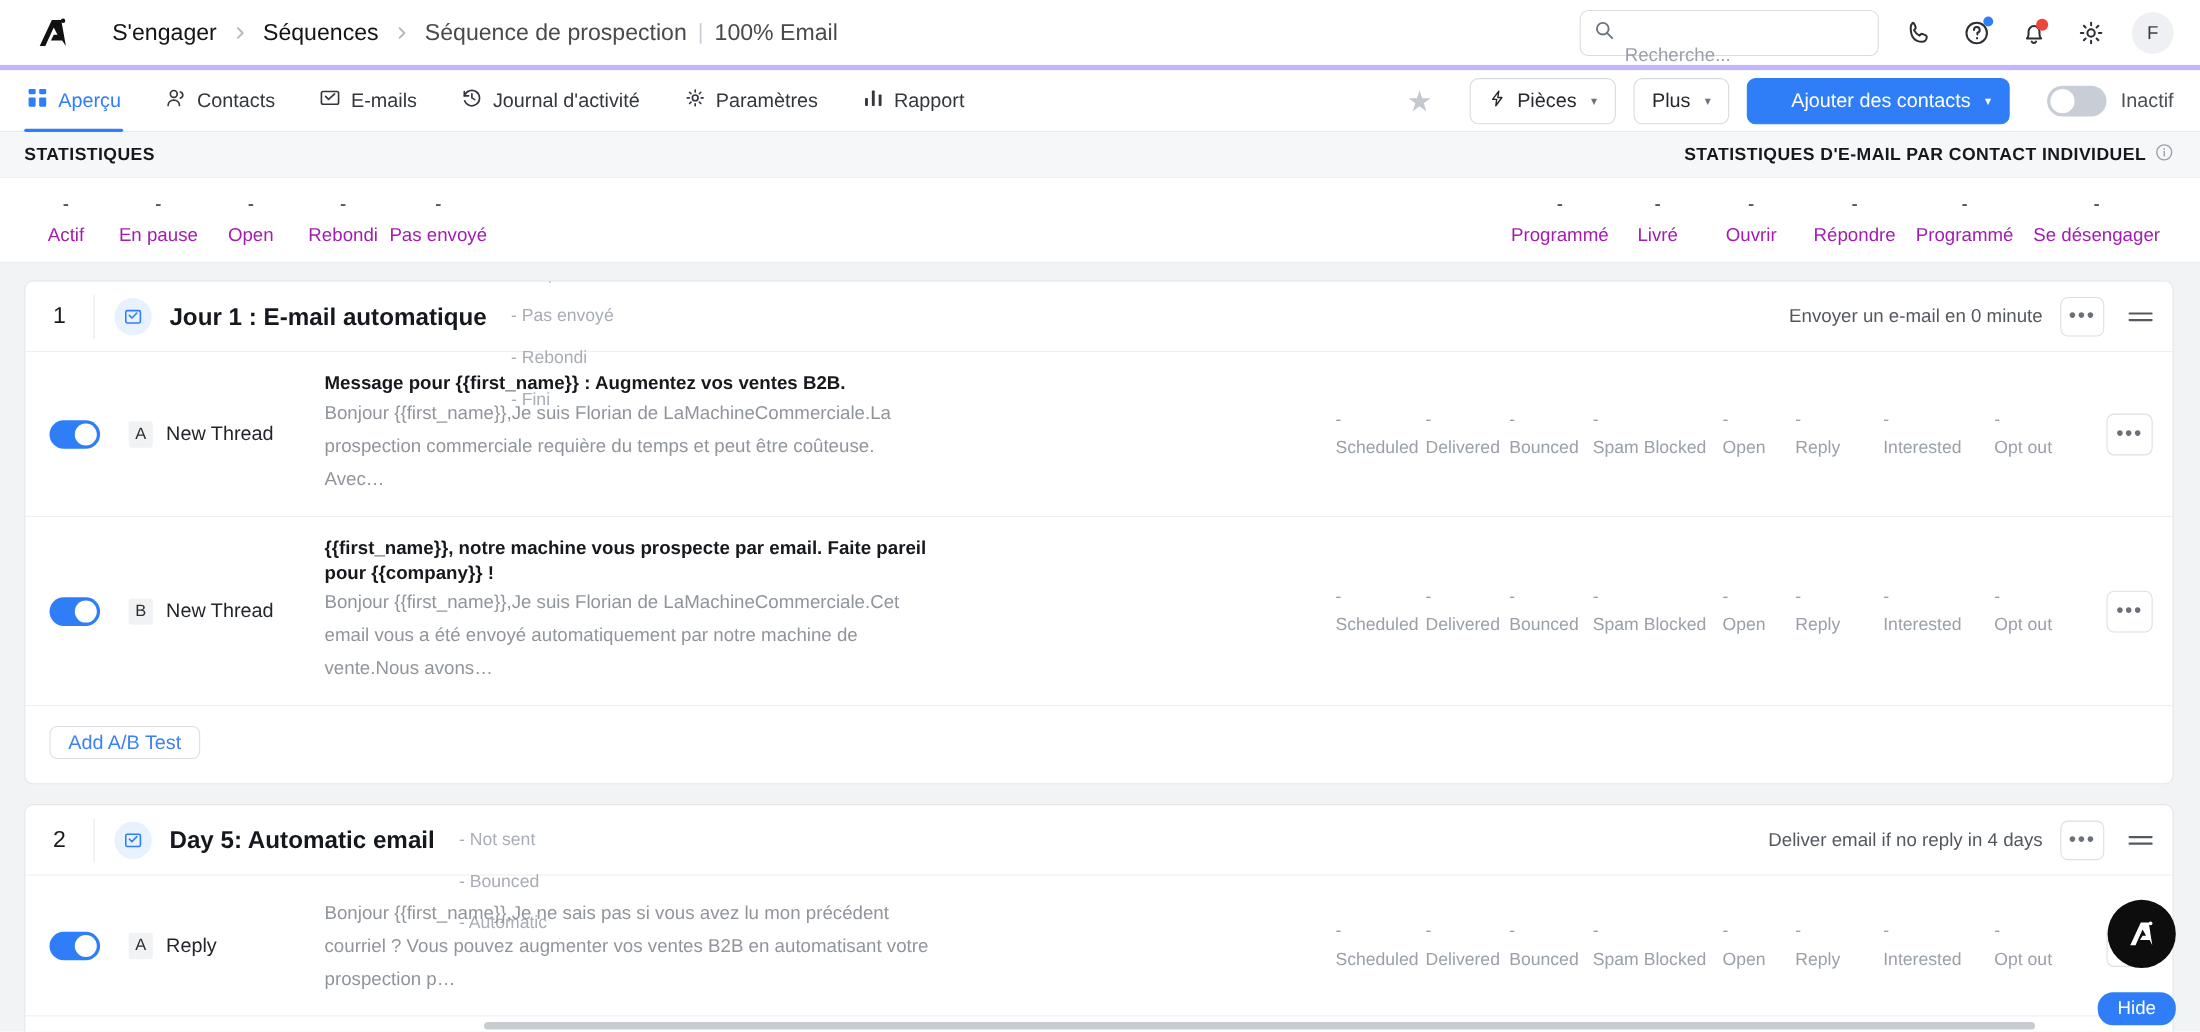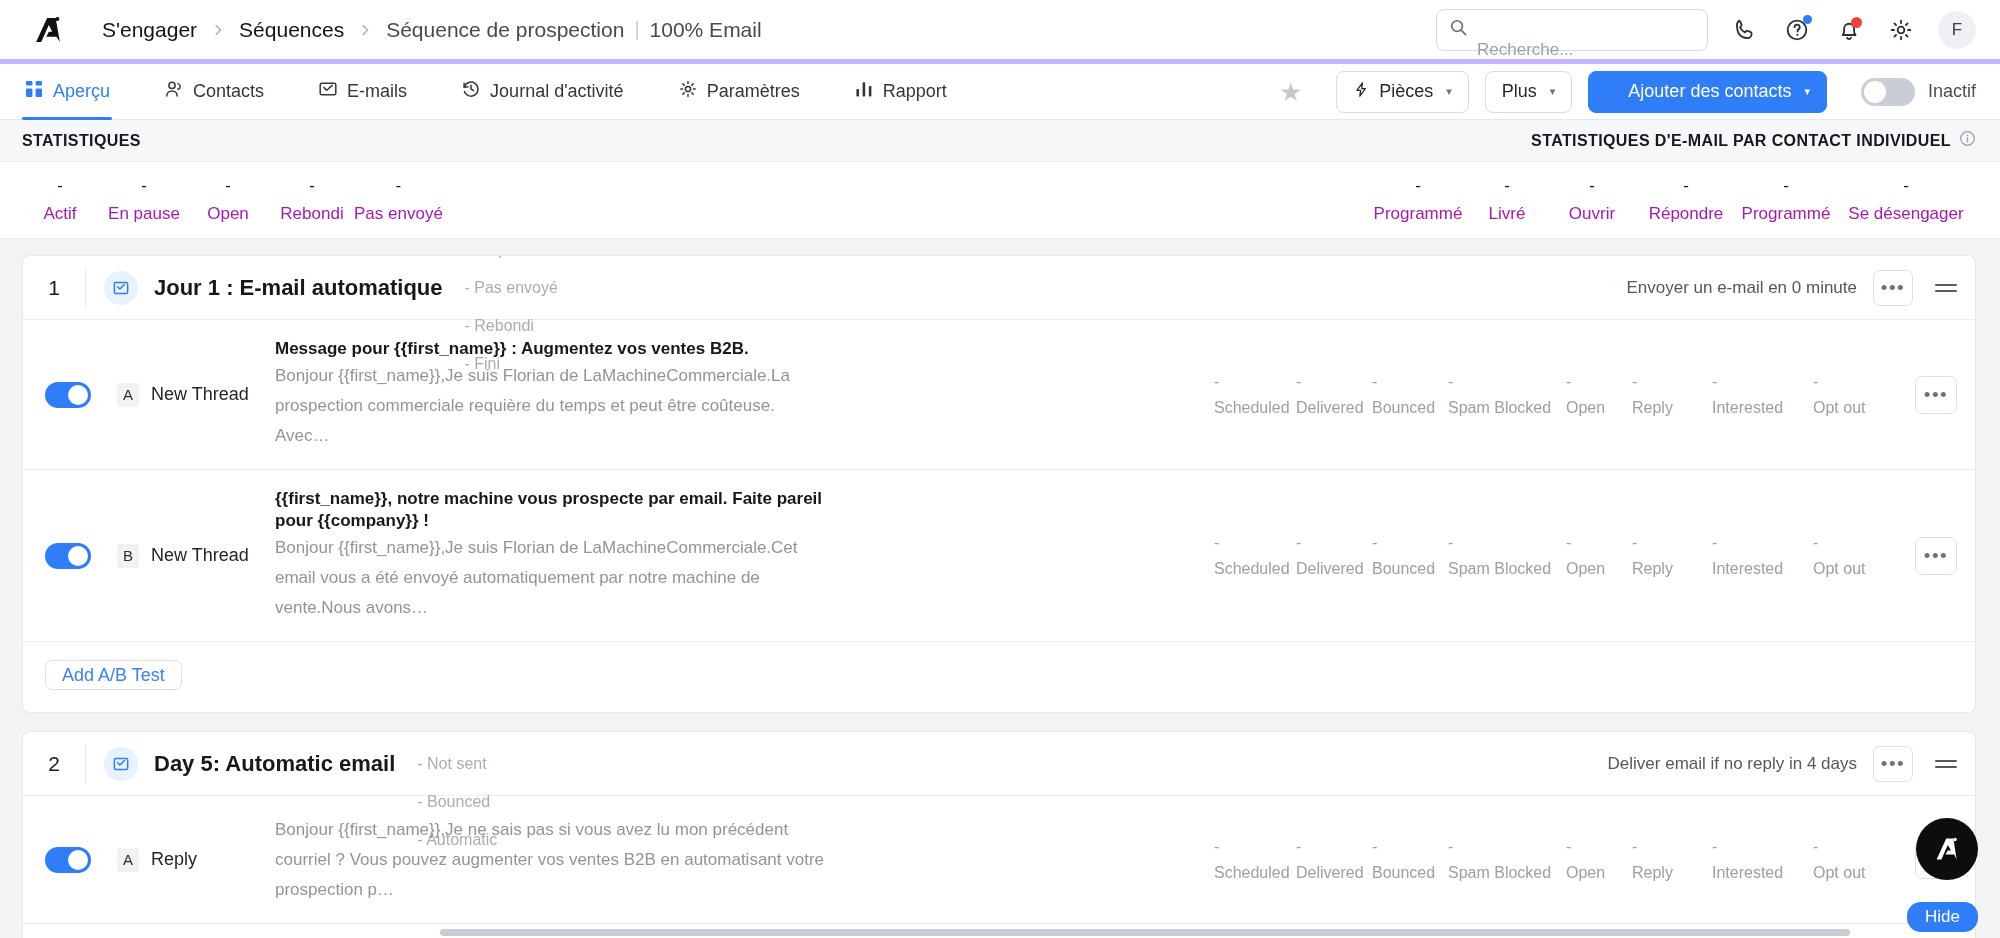--- a/index.html
+++ b/index.html
@@ -49,21 +49,21 @@
     display: flex; align-items: center; justify-content: center;
     font-size: 17px; color: #3d3d3d; cursor: pointer;
   }
 
   
   .navbar {
     height: 56px; display: flex; align-items: center;
     padding: 0 24px 0 22px; border-bottom: 1px solid #e6e8ec; background: #fff;
     position: relative;
   }
-  .tabs { display: flex; align-items: flex-end; gap: 50px; height: 100%; }
+  .tabs { display: flex; align-items: flex-end; gap: 36px; height: 100%; }
   .tab {
     display: flex; align-items: center; gap: 9px; height: 100%;
     font-size: 18px; color: #33373d; cursor: pointer; position: relative;
     padding: 0 2px;
   }
   .tab svg { width: 20px; height: 20px; }
   .tab.active { color: #2f7ef7; font-weight: 400; }
   .tab.active::after {
     content: ""; position: absolute; left: 0; right: 0; bottom: -1px;
     height: 3px; background: #2f7ef7; border-radius: 2px;
@@ -134,21 +134,21 @@
   .variant-row { display: flex; align-items: center; padding: 18px 18px 18px 22px; border-bottom: 1px solid #eceef1; min-height: 96px; }
   .v-toggle {
     width: 46px; height: 26px; border-radius: 13px; background: #2f7ef7; position: relative; cursor: pointer; flex: none;
   }
   .v-toggle .knob { position: absolute; top: 3px; right: 3px; width: 20px; height: 20px; border-radius: 50%; background: #fff; }
   .v-letter {
     width: 22px; height: 24px; background: #f1f2f4; border-radius: 3px; margin-left: 26px;
     display: flex; align-items: center; justify-content: center; font-size: 15px; color: #2b2f35; flex: none;
   }
   .v-name { font-size: 18px; color: #22262b; margin-left: 12px; width: 108px; flex: none; }
-  .v-body { width: 556px; margin-left: 16px; flex: none; }
+  .v-body { width: 556px; margin-left: 36px; flex: none; }
   .v-subject { font-size: 17px; font-weight: 700; color: #15181c; line-height: 22px; }
   .v-preview { font-size: 17px; color: #90959c; line-height: 30px; margin-top: 1px; }
   .v-stats { margin-left: auto; display: flex; align-items: flex-start; }
   .v-stat { display: flex; flex-direction: column; align-items: flex-start; }
   .v-stat .val { font-size: 16px; color: #9aa0a8; line-height: 18px; }
   .v-stat .lbl { font-size: 16px; color: #9aa0a8; margin-top: 8px; white-space: nowrap; }
   .v-more {
     width: 42px; height: 38px; border: 1px solid #dcdfe4; border-radius: 7px; margin-left: 28px;
     display: flex; align-items: center; justify-content: center; cursor: pointer;
     color: #6c7178; font-size: 19px; letter-spacing: 1.5px; line-height: 1; flex: none;

